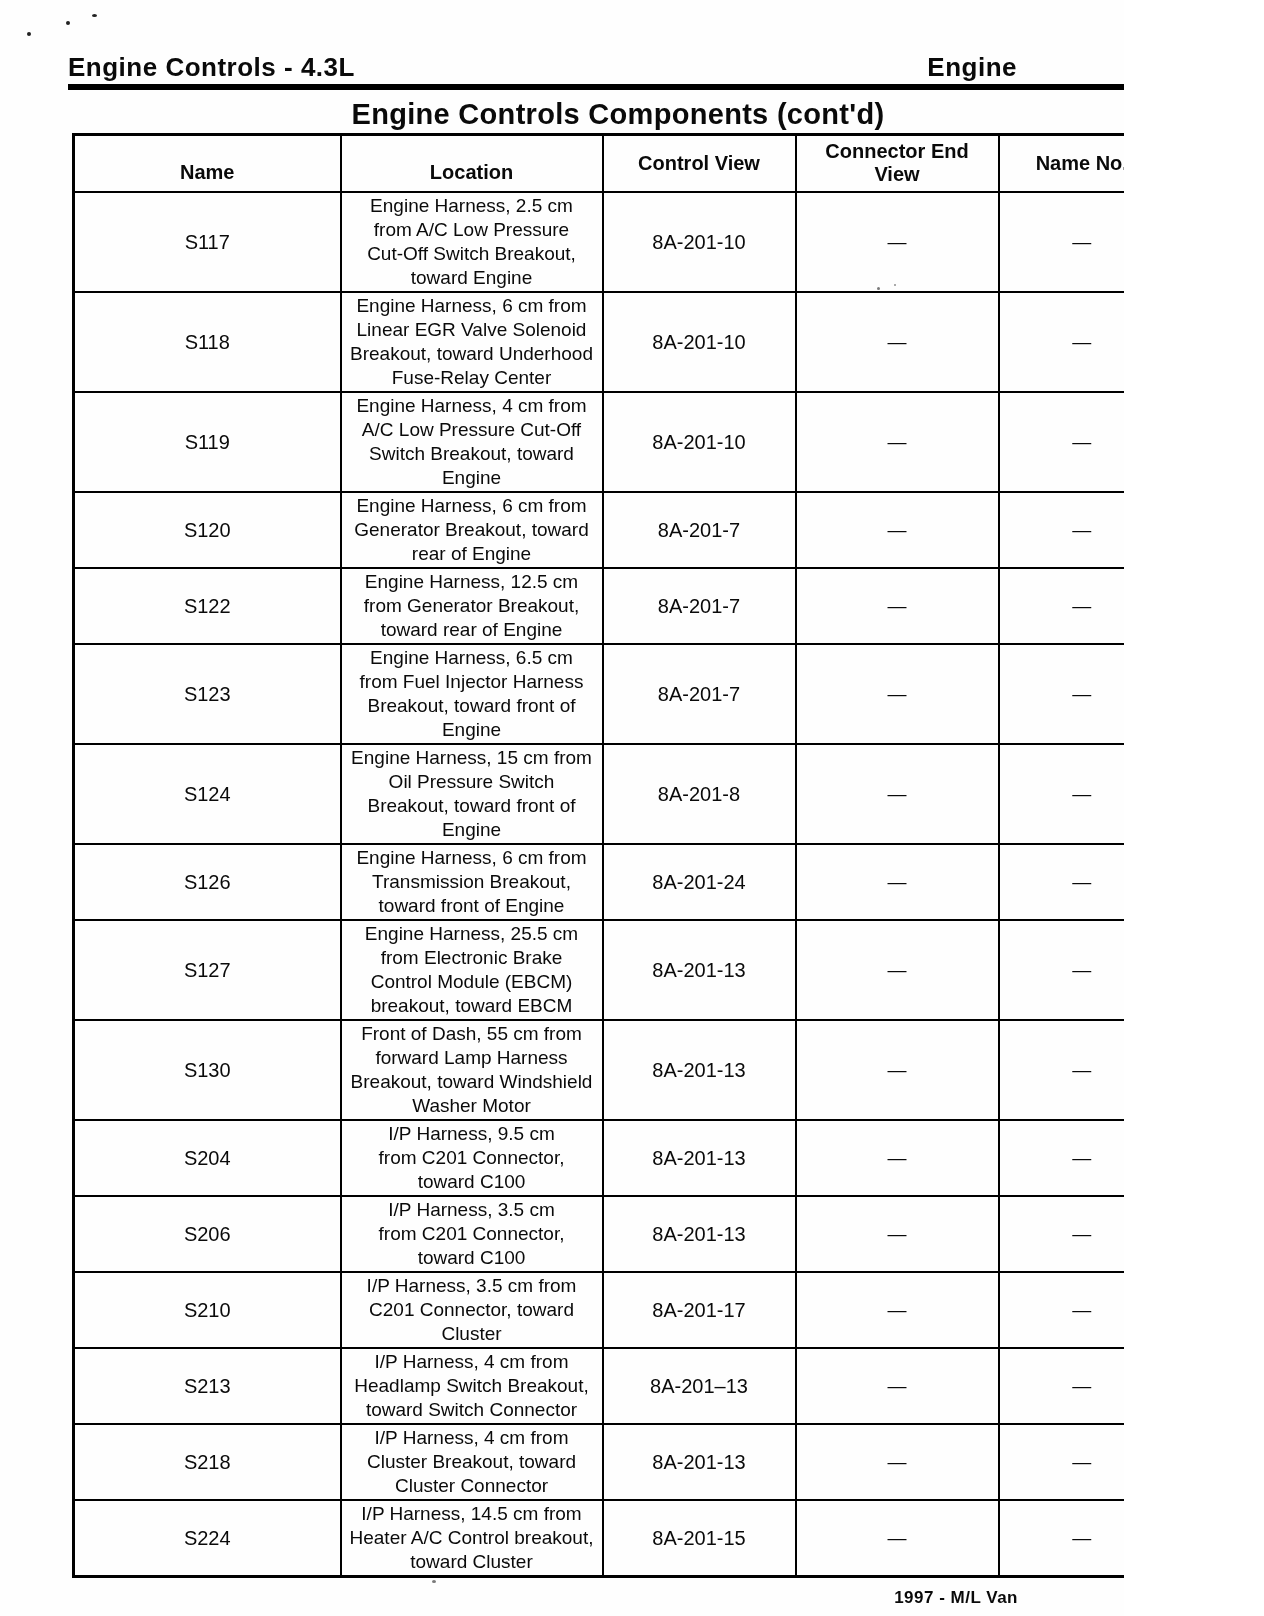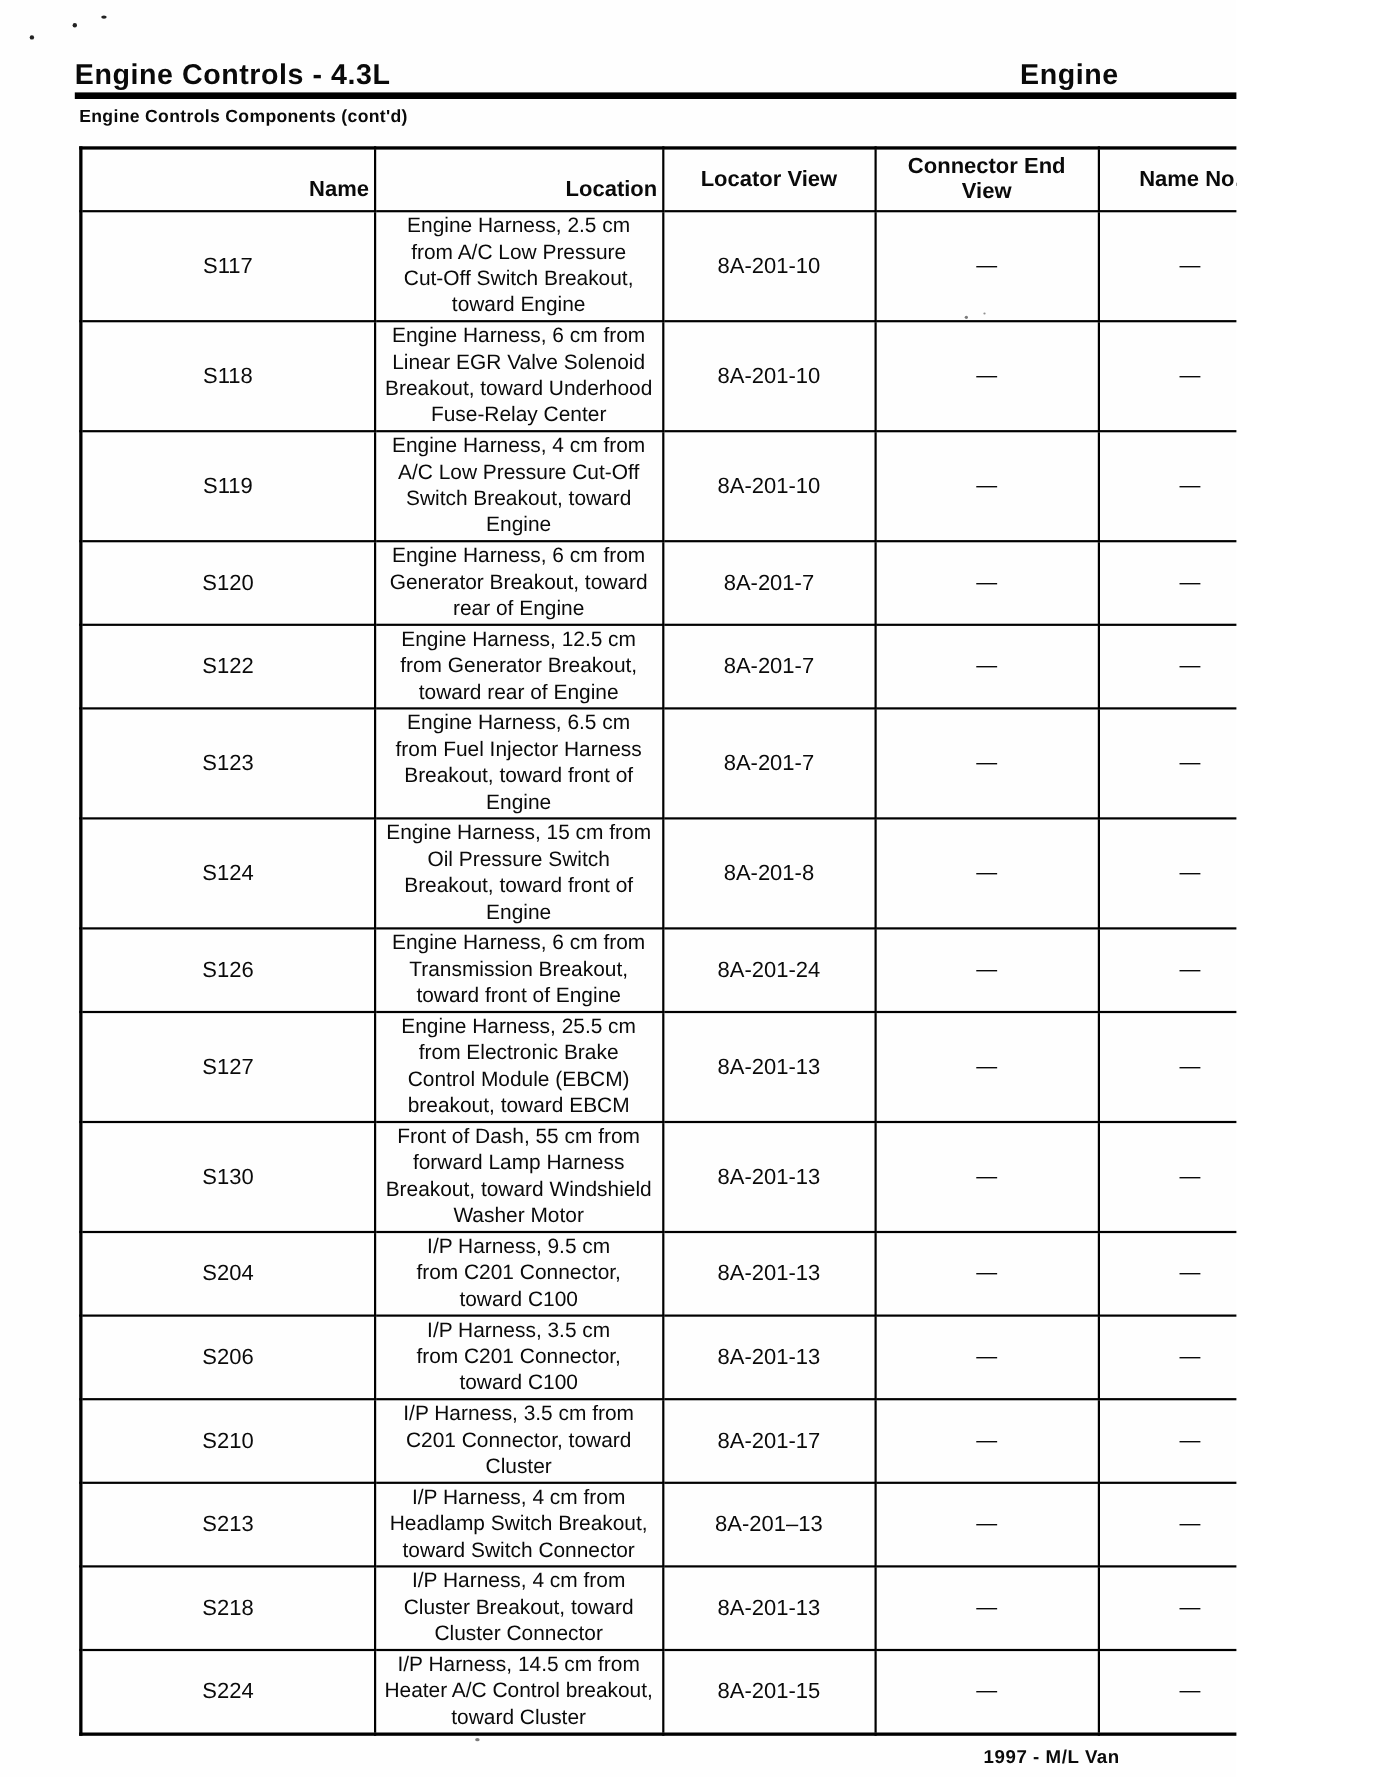--- a/index.html
+++ b/index.html
@@ -35,21 +35,22 @@
     width: 1088px;
     height: 6px;
     background: #000;
   }
   .table-title {
     position: absolute;
     left: 72px;
     top: 98px;
     width: 1092px;
     margin: 0;
-    font-size: 16px;
+    text-align: center;
+    font-size: 29px;
     font-weight: bold;
     letter-spacing: 0.3px;
   }
   table.components-table {
     position: absolute;
     left: 72px;
     top: 133px;
     width: 1092px;
     table-layout: fixed;
     border-collapse: collapse;
@@ -65,21 +66,20 @@
     font-size: 20px;
     font-weight: bold;
     text-align: center;
     vertical-align: middle;
     line-height: 23px;
     padding: 2px 4px;
   }
   .components-table th.align-bottom {
     vertical-align: bottom;
     padding-bottom: 7px;
-    text-align: right;
   }
   .components-table td {
     font-size: 19px;
     line-height: 24px;
     text-align: center;
     vertical-align: middle;
     padding: 1px 4px;
   }
   td.name-cell, td.locator-cell { font-size: 20px; }
   td.location-cell { white-space: pre-line; }
@@ -127,21 +127,21 @@
       <col style="width:267px">
       <col style="width:262px">
       <col style="width:193px">
       <col style="width:203px">
       <col style="width:167px">
     </colgroup>
     <thead>
       <tr>
         <th class="align-bottom">Name</th>
         <th class="align-bottom">Location</th>
-        <th>Locator View</th>
+        <th>Control View</th>
         <th>Connector End View</th>
         <th>Name No.</th>
       </tr>
     </thead>
     <tbody>
   <tr>
     <td class="name-cell">S117</td>
     <td class="location-cell">Engine Harness, 2.5 cm
 from A/C Low Pressure
 Cut-Off Switch Breakout,

